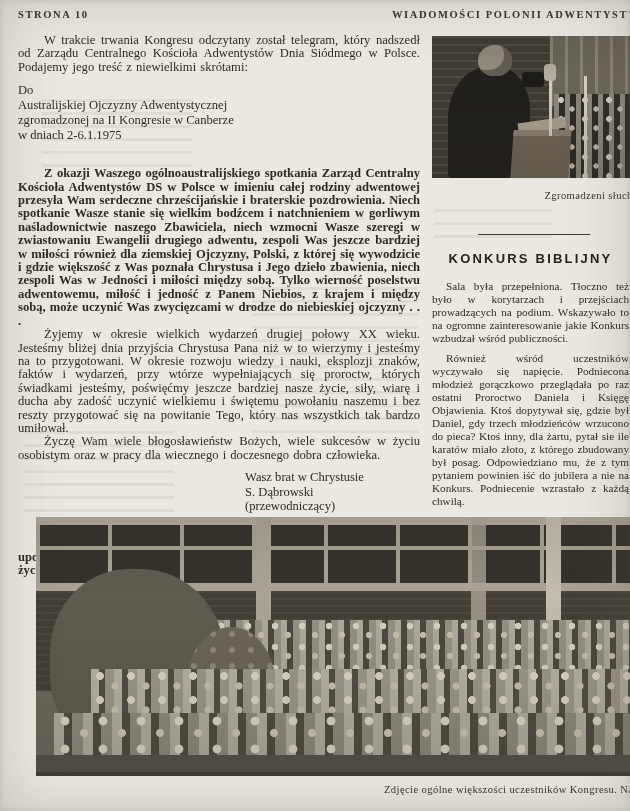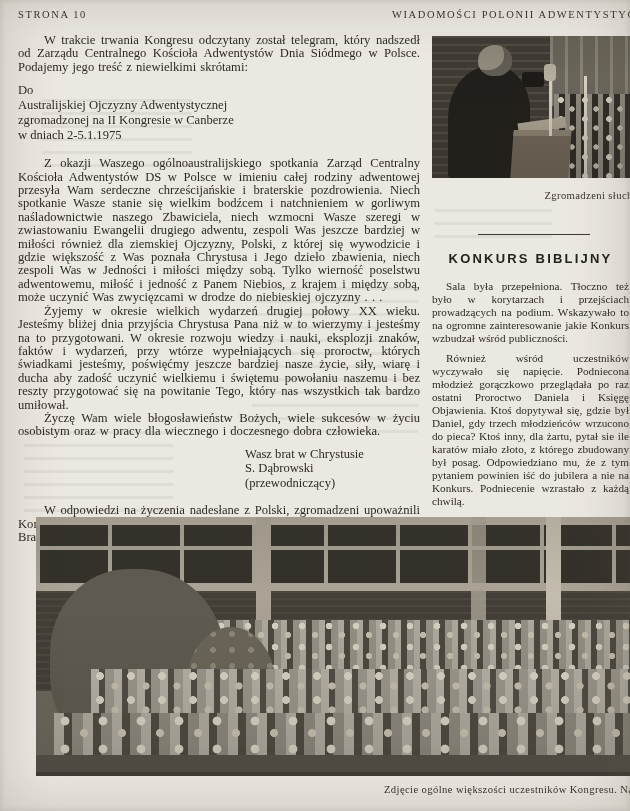--- a/index.html
+++ b/index.html
@@ -8,39 +8,39 @@
     background:#ebe8e1;
     font-family:"Liberation Serif", serif;
     color:#2d2a24;
   }
   .page::after{ 
     content:"";position:absolute;inset:0;pointer-events:none;
     box-shadow:inset 0 0 60px rgba(90,84,70,.25), inset 0 0 6px rgba(90,84,70,.18);
   }
   .hdr{
     position:absolute;top:9px;font-size:10.5px;letter-spacing:1.6px;
-    color:#35322b;white-space:nowrap;
+    color:#35322b;white-space:nowrap;font-weight:bold;
   }
   #hdr-left{left:18px;}
   #hdr-right{left:392px;}
   
   .colL{position:absolute;left:18px;top:34px;width:402px;}
   .art-title{
     font-family:"Liberation Sans", sans-serif;font-weight:bold;
     font-size:13.5px;letter-spacing:2.4px;text-align:center;color:#24221d;
     margin:4px 0 12px 0;
   }
   .body-p{
     font-size:12.6px;line-height:13.4px;text-align:justify;margin:0;
     word-spacing:1px;
   }
   .ind{text-indent:26px;}
   .addr{margin-top:9px;font-size:12.6px;line-height:15px;}
   .addr div{white-space:nowrap;}
-  .blk{margin-top:14px;}
+  .blk{margin-top:24px;font-weight:bold;}
   .sig{margin:8px 0 0 227px;font-size:12.6px;line-height:14.5px;}
   
   .colR-caption{
     position:absolute;top:190px;left:455px;width:200px;text-align:right;
     font-size:10.6px;letter-spacing:.4px;white-space:nowrap;color:#34312a;
   }
   .rule{
     position:absolute;top:234px;left:478px;width:112px;height:0;
     border-top:1.6px solid #3c3931;
   }
@@ -160,21 +160,21 @@
   <div class="ghost g2"></div>
   <div class="ghost g3"></div>
   <div class="ghost g4"></div>
 
   <div class="colL">
     <p class="body-p ind">W trakcie trwania Kongresu odczytany został telegram, który nadszedł od Zarządu Centralnego Kościoła Adwentystów Dnia Siódmego w Polsce. Podajemy jego treść z niewielkimi skrótami:</p>
     <div class="addr">
       <div>Do</div>
       <div>Australijskiej Ojczyzny Adwentystycznej</div>
       <div>zgromadzonej na II Kongresie w Canberze</div>
-      <div>w dniach 2-5.1.1975</div>
+      <div>w dniach 2-6.1.1975</div>
     </div>
     <p class="body-p ind blk">Z okazji Waszego ogólnoaustralijskiego spotkania Zarząd Centralny Kościoła Adwentystów DS w Polsce w imieniu całej rodziny adwentowej przesyła Wam serdeczne chrześcijańskie i braterskie pozdrowienia. Niech spotkanie Wasze stanie się wielkim bodźcem i natchnieniem w gorliwym naśladownictwie naszego Zbawiciela, niech wzmocni Wasze szeregi w zwiastowaniu Ewangelii drugiego adwentu, zespoli Was jeszcze bardziej w miłości również dla ziemskiej Ojczyzny, Polski, z której się wywodzicie i gdzie większość z Was poznała Chrystusa i Jego dzieło zbawienia, niech zespoli Was w Jedności i miłości między sobą. Tylko wierność poselstwu adwentowemu, miłość i jedność z Panem Niebios, z krajem i między sobą, może uczynić Was zwycięzcami w drodze do niebieskiej ojczyzny . . .</p>
     <p class="body-p ind">Żyjemy w okresie wielkich wydarzeń drugiej połowy XX wieku. Jesteśmy bliżej dnia przyjścia Chrystusa Pana niż w to wierzymy i jesteśmy na to przygotowani. W okresie rozwoju wiedzy i nauki, eksplozji znaków, faktów i wydarzeń, przy wtórze wypełniających się proroctw, których świadkami jesteśmy, poświęćmy jeszcze bardziej nasze życie, siły, wiarę i ducha aby zadość uczynić wielkiemu i świętemu powołaniu naszemu i bez reszty przygotować się na powitanie Tego, który nas wszystkich tak bardzo umiłował.</p>
     <p class="body-p ind">Życzę Wam wiele błogosławieństw Bożych, wiele sukcesów w życiu osobistym oraz w pracy dla wiecznego i doczesnego dobra człowieka.</p>
     <div class="sig">
       <div>Wasz brat w Chrystusie</div>
       <div>S. Dąbrowski</div>
       <div>(przewodniczący)</div>
     </div>
     <p class="body-p ind blk">W odpowiedzi na życzenia nadesłane z Polski, zgromadzeni upoważnili Komitet Kongresowy do przesłania podziękowania oraz życzeń dla naszych Braci w Polsce.</p>

